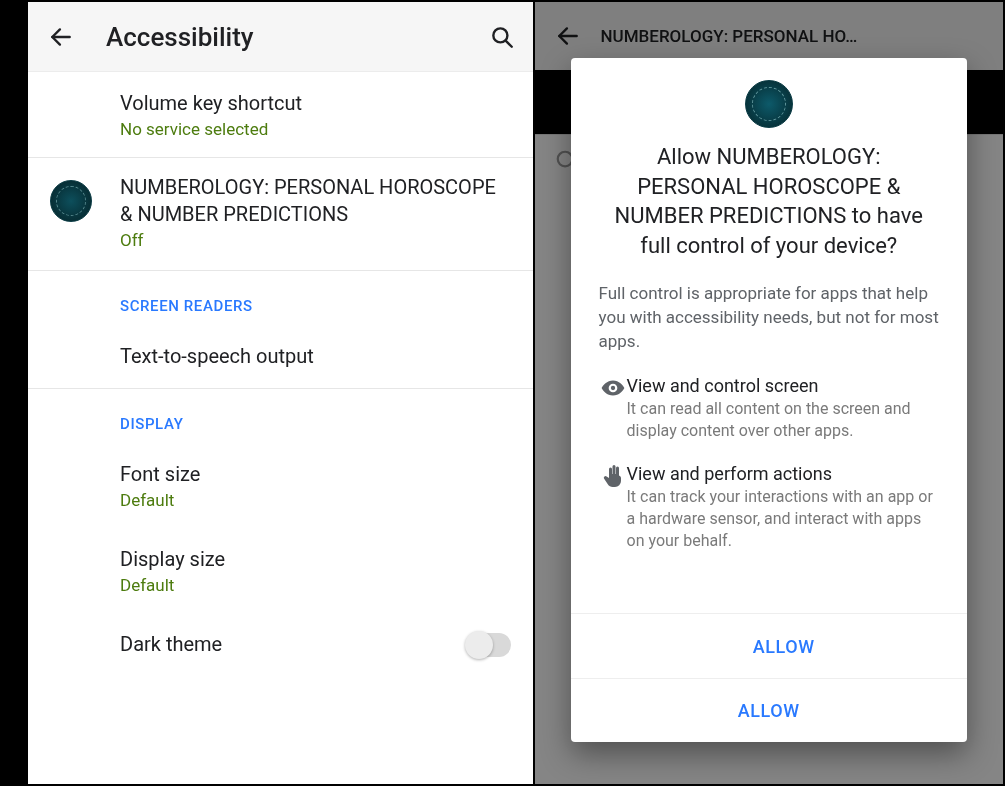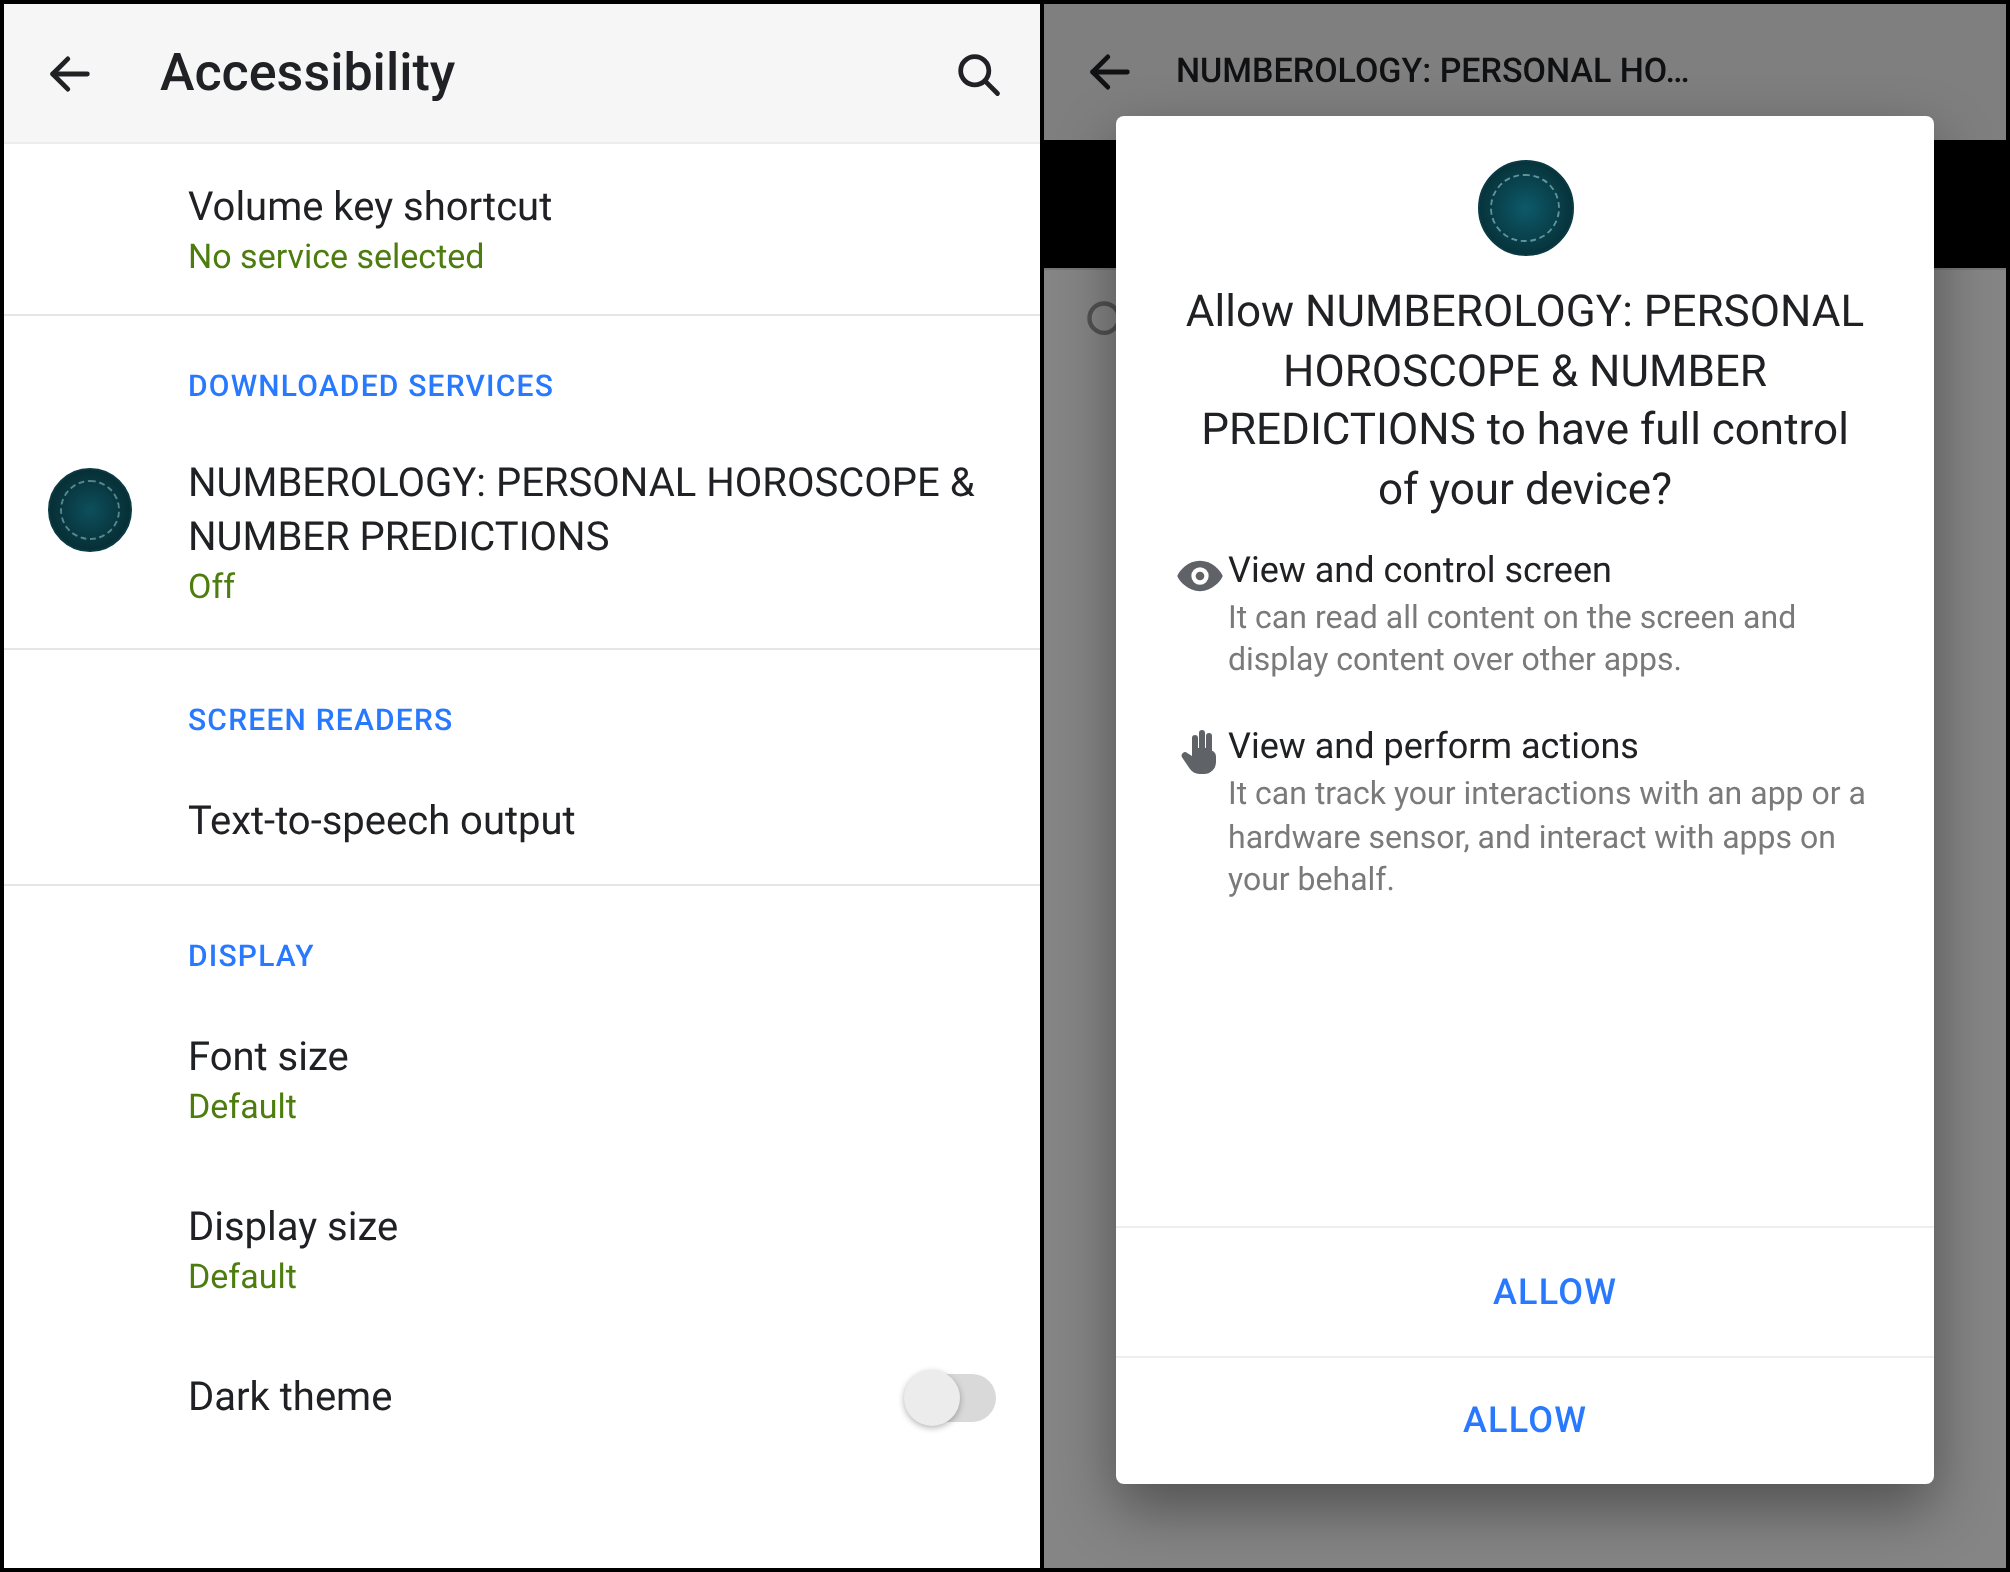--- a/index.html
+++ b/index.html
@@ -10,21 +10,21 @@
     width: 1005px;
     height: 786px;
     border: 2px solid #000;
   }
   .screen {
     position: relative;
     height: 100%;
     background: #fff;
     overflow: hidden;
   }
-  .screen-left { width: 520px; border-right: 2px solid #000; }
+  .screen-left { width: 520px; border-right: 2px solid #000; margin-left: 26px; }
   .screen-right { width: 481px; }
 
   
   .appbar {
     height: 70px;
     background: #f6f6f6;
     display: flex;
     align-items: center;
     padding: 0 18px 0 20px;
     border-bottom: 1px solid #ececec;
@@ -170,21 +170,20 @@
     </span>
   </div>
 
   <div class="list">
     <div class="item">
       <div class="item-title">Volume key shortcut</div>
       <div class="item-sub">No service selected</div>
     </div>
     <div class="divider"></div>
 
-    <div class="section-header">DOWNLOADED SERVICES</div>
 
     <div class="item" style="padding-top:16px;padding-bottom:20px;">
       <div class="app-icon-small"></div>
       <div class="item-title">NUMBEROLOGY: PERSONAL HOROSCOPE &amp; NUMBER PREDICTIONS</div>
       <div class="item-sub">Off</div>
     </div>
     <div class="divider"></div>
 
     <div class="section-header">SCREEN READERS</div>
     <div class="item">
@@ -224,20 +223,21 @@
       <svg width="22" height="22" viewBox="0 0 24 24" fill="none" stroke="#9e9e9e" stroke-width="2.4">
           <circle cx="11" cy="11" r="8"></circle>
         </svg>
     </div>
   </div>
   <div class="right-scrim"></div>
 
   <div class="dialog">
     <div class="dialog-icon"></div>
     <div class="dialog-title">Allow NUMBEROLOGY: PERSONAL HOROSCOPE &amp; NUMBER PREDICTIONS to have full control of your device?</div>
+    <div class="dialog-desc">Full control is appropriate for apps that help you with accessibility needs, but not for most apps.</div>
 
     <div class="perm-row">
       <div class="perm-icon">
         <svg width="26" height="26" viewBox="0 0 24 24" fill="#5f6368">
             <path d="M12 5c-5.5 0-9.5 4.5-10.5 7 1 2.5 5 7 10.5 7s9.5-4.5 10.5-7c-1-2.5-5-7-10.5-7zm0 11a4 4 0 1 1 0-8 4 4 0 0 1 0 8z"></path>
             <circle cx="12" cy="12" r="2"></circle>
           </svg>
       </div>
       <div class="perm-text">
         <div class="perm-title">View and control screen</div>

